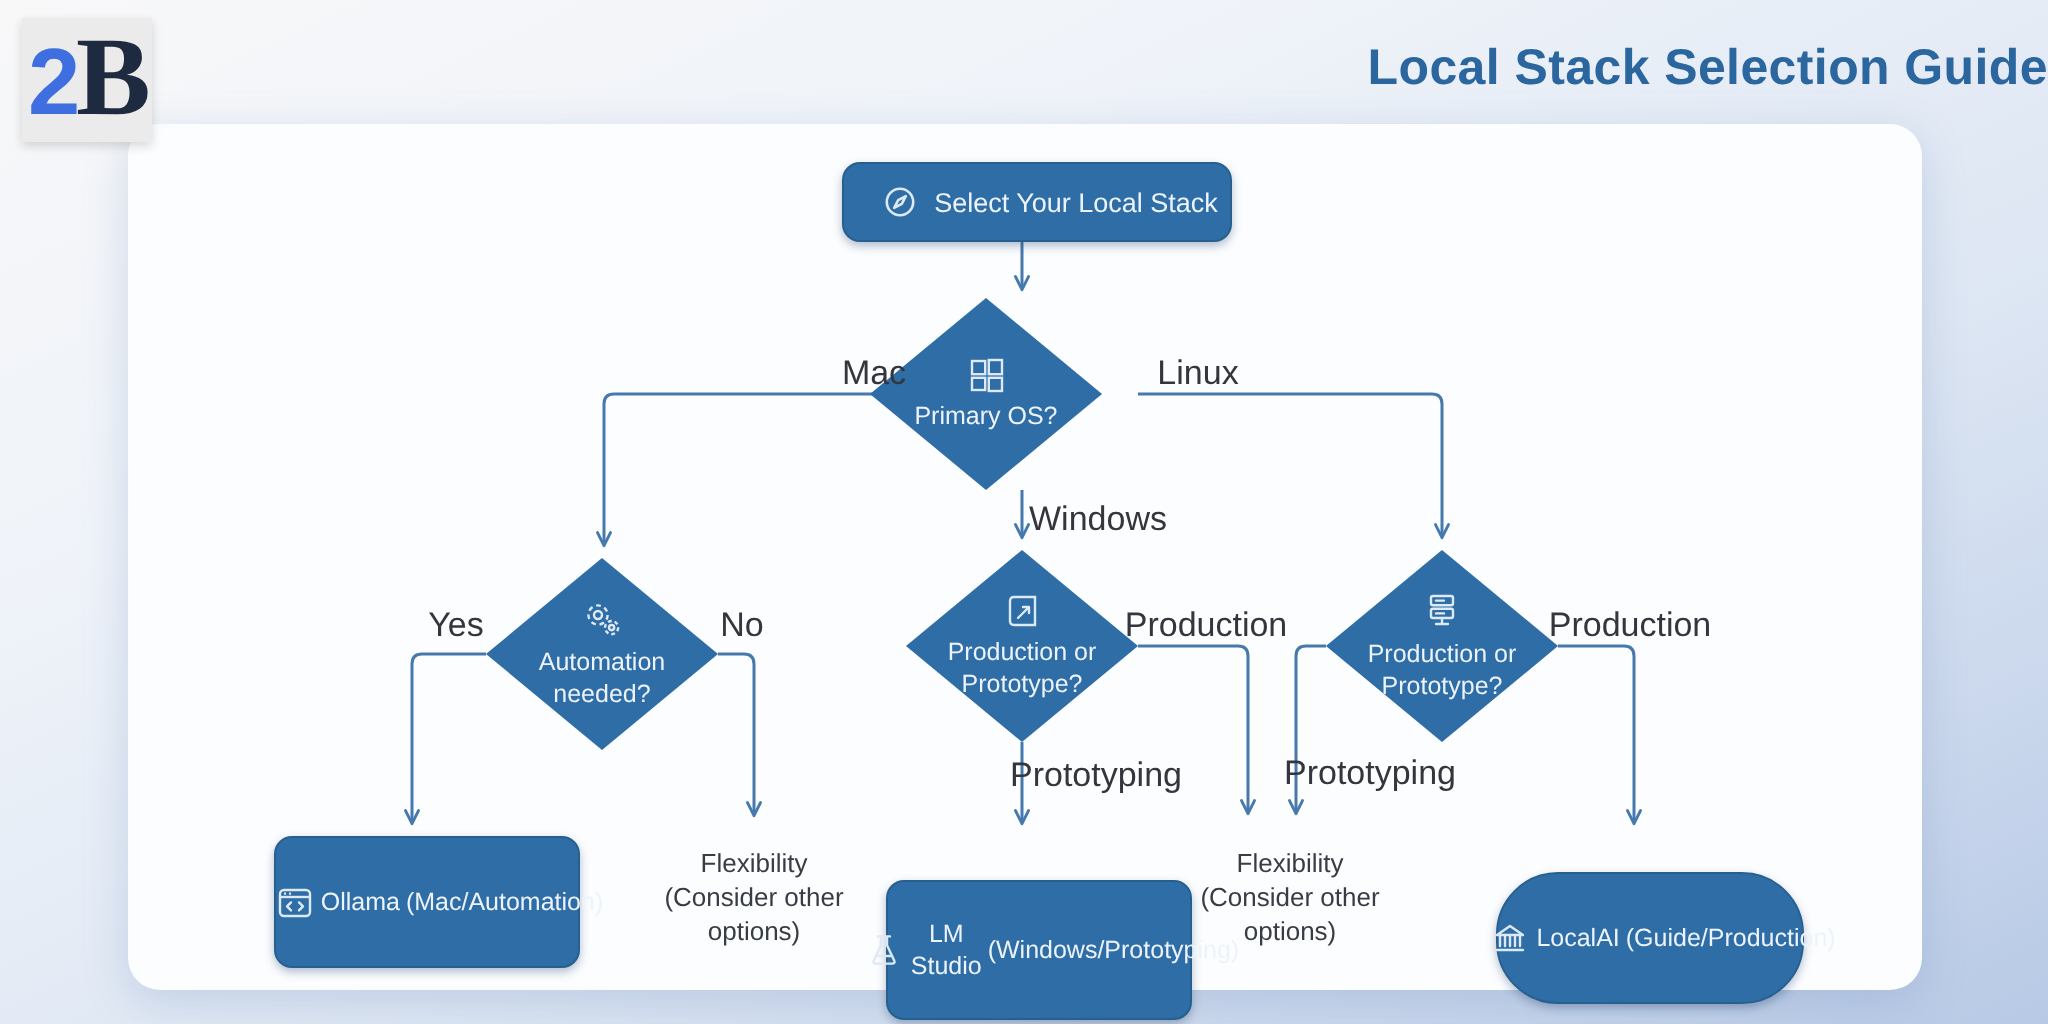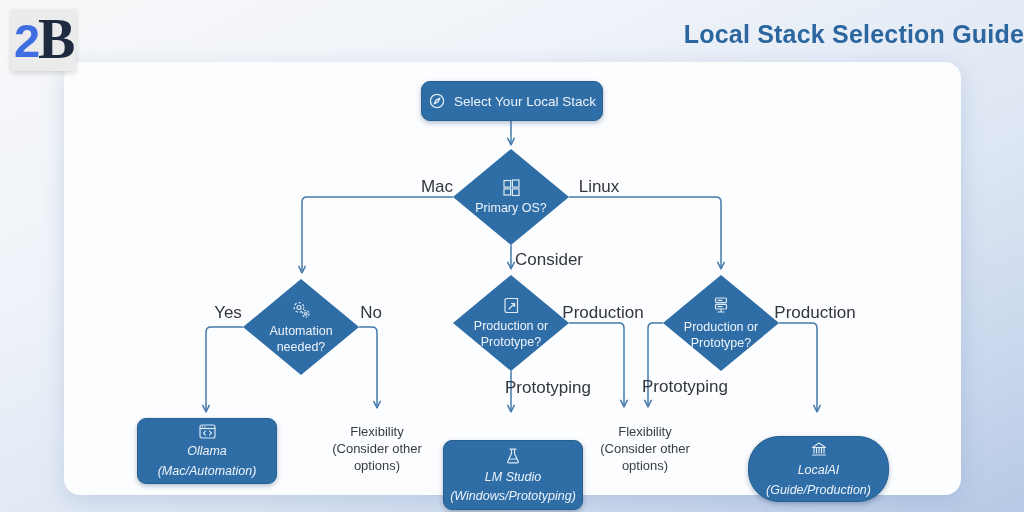--- a/index.html
+++ b/index.html
@@ -21,33 +21,34 @@
   .logo .nb{position:absolute;left:27px;top:2px;font-family:"Liberation Serif",serif;font-size:56px;font-weight:bold;color:#1d2a40;line-height:1;}
   .title{
     position:absolute;left:0;top:20px;width:100%;text-align:right;
     font-size:25px;font-weight:600;color:#2b669f;letter-spacing:.2px;
   }
   svg.edges{position:absolute;left:0;top:0;z-index:2;pointer-events:none;}
   .node{position:absolute;z-index:3;display:flex;align-items:center;justify-content:center;color:#edf3fa;}
   .box{
     background:#2e6da6;border:1px solid #27608f;border-radius:9px;
     box-shadow:0 2px 5px rgba(35,70,110,.35);
+    padding-left:13px;
   }
   .start{left:421px;top:81px;width:180px;height:38px;gap:8px;font-size:13.5px;}
-  .result{flex-direction:column;gap:3px;font-size:12.5px;line-height:1.3;text-align:center;font-style:italic;}
+  .result{flex-direction:row;gap:3px;font-size:12.5px;line-height:1.3;text-align:center;}
   .r-ollama{left:137px;top:418px;width:138px;height:64px;}
   .r-lm{left:443px;top:440px;width:138px;height:68px;}
   .r-local{left:748px;top:436px;width:139px;height:64px;border-radius:31px;}
   .diamond{
     background:#2e6da6;flex-direction:column;gap:3px;text-align:center;
     font-size:12.5px;line-height:1.25;
     clip-path:polygon(50% 0,100% 50%,50% 100%,0 50%);
     filter:drop-shadow(0 2px 3px rgba(35,70,110,.4));
   }
-  .d-os{left:453px;top:149px;width:116px;height:96px;text-align:right;}
+  .d-os{left:435px;top:149px;width:116px;height:96px;text-align:right;}
   .d-auto{left:243px;top:279px;width:116px;height:96px;}
   .d-mid{left:453px;top:275px;width:116px;height:96px;}
   .d-right{left:663px;top:275px;width:116px;height:96px;}
   .dlabel{padding:0 14px;}
   .elabel{
     position:absolute;z-index:3;transform:translate(-50%,-50%);
     font-size:17px;color:#33363c;white-space:nowrap;
   }
   .flex-text{
     position:absolute;z-index:3;width:112px;text-align:center;
@@ -177,19 +178,19 @@
   </span>
   <span>LocalAI</span>
   <span>(Guide/Production)</span>
 </div>
 
 <div class="flex-text ft-left">Flexibility (Consider other options)</div>
 <div class="flex-text ft-mid">Flexibility (Consider other options)</div>
 
 <div class="elabel" style="left:437px;top:187px;">Mac</div>
 <div class="elabel" style="left:599px;top:187px;">Linux</div>
-<div class="elabel" style="left:549px;top:260px;">Consider</div>
+<div class="elabel" style="left:549px;top:260px;">Windows</div>
 <div class="elabel" style="left:228px;top:313px;">Yes</div>
 <div class="elabel" style="left:371px;top:313px;">No</div>
 <div class="elabel" style="left:603px;top:313px;">Production</div>
 <div class="elabel" style="left:548px;top:388px;">Prototyping</div>
 <div class="elabel" style="left:685px;top:387px;">Prototyping</div>
 <div class="elabel" style="left:815px;top:313px;">Production</div>
 
 </body></html>

